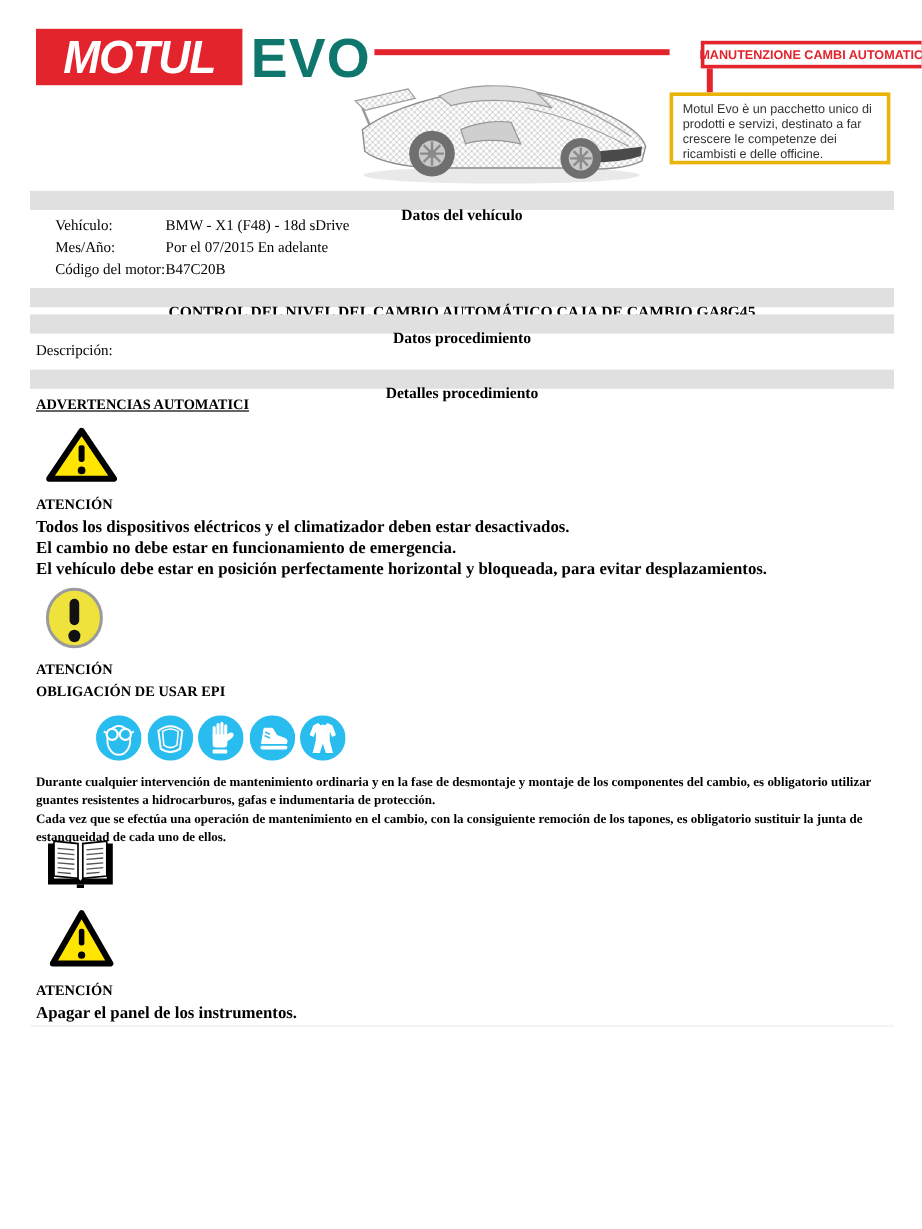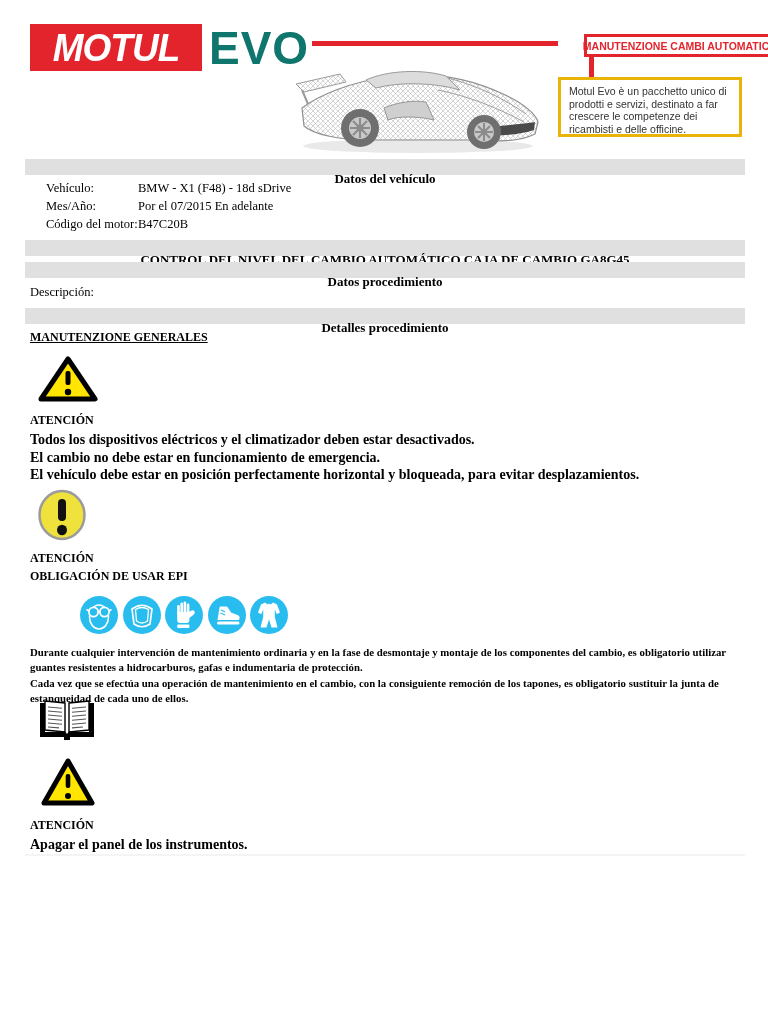--- a/index.html
+++ b/index.html
@@ -151,21 +151,21 @@
 <div class="abs bar" style="top:240px">
   <span class="bar-label">CONTROL DEL NIVEL DEL CAMBIO AUTOMÁTICO CAJA DE CAMBIO GA8G45</span>
 </div>
 <div class="abs bar" style="top:262px">
   <span class="bar-label">Datos procedimiento</span>
 </div>
 <div class="abs plain-label" style="top:285px">Descripción:</div>
 <div class="abs bar" style="top:308px">
   <span class="bar-label">Detalles procedimiento</span>
 </div>
-<div class="abs heading-underline" style="top:330px">MANUTENZIONE GENERALES</div>
+<div class="abs heading-underline" style="top:330px">ADVERTENCIAS AUTOMATICI</div>
 
 <div class="abs" style="left:38px; top:355px">
   <svg width="60" height="48" viewBox="0 0 60 48">
     <polygon points="30,4 57,44 3,44" fill="#ffe500" stroke="#000" stroke-width="5" stroke-linejoin="round"></polygon>
     <rect x="27.5" y="16" width="5" height="14" rx="2" fill="#000"></rect>
     <circle cx="30" cy="37" r="3.2" fill="#000"></circle>
   </svg>
 </div>
 <div class="abs attn" style="top:413px">ATENCIÓN</div>
 <div class="abs warn-line" style="top:432px">Todos los dispositivos eléctricos y el climatizador deben estar desactivados.</div>

